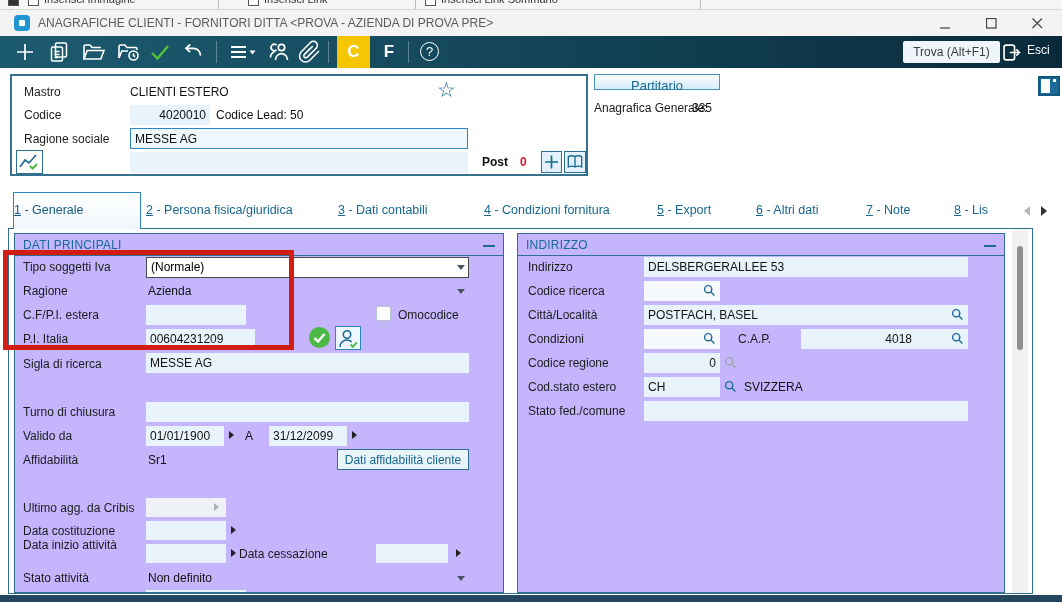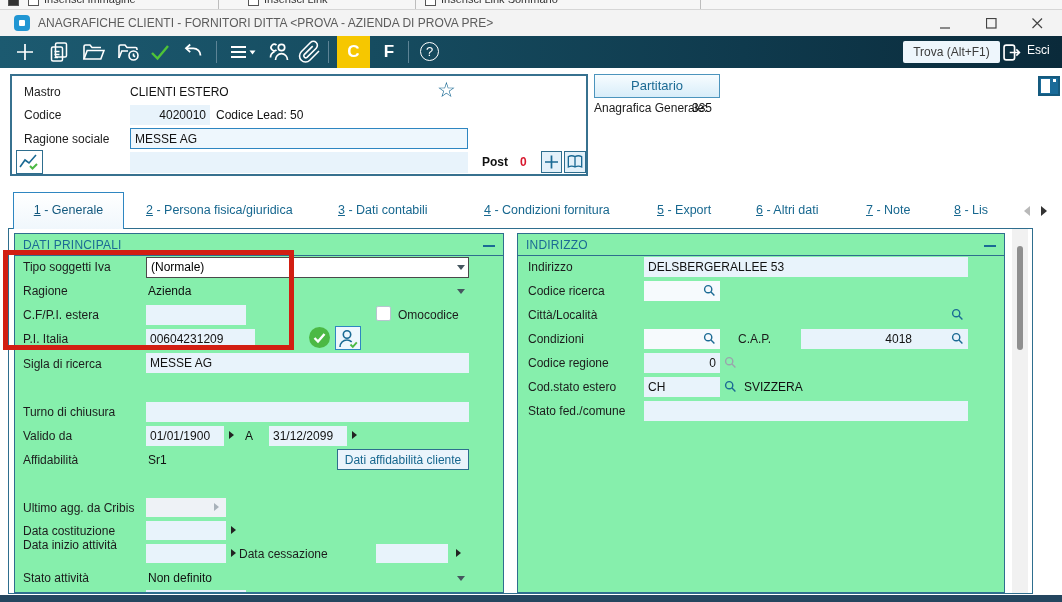--- a/index.html
+++ b/index.html
@@ -31,35 +31,35 @@
 .trova{position:absolute;left:903px;top:5px;width:97px;height:22px;background:#eef6fc;border-radius:2px;
   color:#3c3c3c;font-size:12px;text-align:center;line-height:22px}
 .esci{position:absolute;left:1027px;top:7px;color:#fff;font-size:12px}
 
 .hbox{position:absolute;left:10px;top:74px;width:578px;height:102px;border:2px solid #37718f;background:#fff}
 .lbl{position:absolute;font-size:12px;color:#1c1c1c;white-space:nowrap}
 .val{position:absolute;font-size:12px;color:#111;white-space:nowrap}
 .fld{position:absolute;background:#e8f3fb;height:20px;font-size:12px;color:#111;line-height:20px;padding:0 4px;white-space:nowrap;overflow:hidden}
 .sbtn{position:absolute;background:#e3f1fa;border:1px solid #2e6e8e}
 .star{position:absolute;font-size:21px;color:#1b6a94;line-height:20px}
-.partitario{position:absolute;left:594px;top:74px;width:126px;height:24px;border:1px solid #4c94bd;
+.partitario{position:absolute;left:594px;top:74px;width:126px;height:16px;border:1px solid #4c94bd;
   background:linear-gradient(180deg,#f7fcff,#d8edf9);color:#1b6a94;font-size:13px;text-align:center;line-height:22px}
 .ptoggle{position:absolute;left:1038px;top:76px;width:22px;height:20px;border:2px solid #155a7e;background:#1a6b99}
 .ptoggle i{position:absolute;left:1px;top:1px;width:9px;height:14px;background:#fff}
 .ptoggle b{position:absolute;right:2px;top:1px;width:3px;height:3px;background:#fff}
 
-.tabact{position:absolute;left:13px;top:192px;width:111px;height:37px;border:1px solid #2e86c1;border-bottom:none;
-  background:linear-gradient(180deg,#fff,#f0f7fc);z-index:5;color:#14597e;font-size:12.5px;text-align:center;line-height:34px}
+.tabact{position:absolute;left:13px;top:192px;width:128px;height:37px;border:1px solid #2e86c1;border-bottom:none;
+  background:linear-gradient(180deg,#fff,#f0f7fc);z-index:5;color:#14597e;font-size:12.5px;text-align:left;line-height:34px}
 .tablink{position:absolute;top:203px;font-size:12.5px;color:#17678f;white-space:nowrap}
 .u{text-decoration:underline}
 .tritabL{position:absolute;left:1024px;top:206px;width:0;height:0;border-right:6px solid #b9b9b9;border-top:5px solid transparent;border-bottom:5px solid transparent}
 .tritabR{position:absolute;left:1041px;top:206px;width:0;height:0;border-left:6px solid #333;border-top:5px solid transparent;border-bottom:5px solid transparent}
 
 .content{position:absolute;left:8px;top:228px;width:1025px;height:366px;border:1px solid #2e6e8e;z-index:1}
-.panel{position:absolute;top:233px;height:360px;border:1px solid #2e6e8e;background:#86efac;overflow:hidden;z-index:2}
+.panel{position:absolute;top:233px;height:360px;border:1px solid #2e6e8e;background:#c4b5fd;overflow:hidden;z-index:2}
 .ptitle{position:absolute;left:8px;top:4px;font-size:12px;color:#1b6a94;letter-spacing:.2px}
 .phr{position:absolute;left:0;right:0;top:21px;border-top:1px solid #2e6e8e}
 .pdash{position:absolute;right:8px;top:11px;width:12px;border-top:2px solid #1b6a94}
 .trir{position:absolute;width:0;height:0;border-left:5px solid #222;border-top:4px solid transparent;border-bottom:4px solid transparent}
 .trir.gray{border-left-color:#a8b2ba}
 .dd{position:absolute;width:0;height:0;border-top:5px solid #45565f;border-left:4px solid transparent;border-right:4px solid transparent}
 .cb{position:absolute;width:15px;height:15px;background:#fff;border:1px solid #b7c5cf;border-radius:2px}
 .dropfld{position:absolute;background:#fff;border:1px solid #4a4a4a;height:21px;font-size:12px;line-height:19px;padding:0 4px}
 .litebtn{position:absolute;background:#eaf4fb;border:1px solid #2e6e8e;color:#17678f;font-size:12px;text-align:center}
 .grayfld{background:#eef2f6}
@@ -317,20 +317,21 @@
     <span class="lbl" style="left:10px;top:50px">Codice ricerca</span>
     <span class="fld" style="left:126px;top:47px;width:76px;background:#f6fafd"></span>
     <span class="abs" style="left:185px;top:50px">
       <svg width="13" height="13" viewBox="0 0 13 13">
           <circle cx="5.2" cy="5.2" r="3.6" fill="none" stroke="#1b6a94" stroke-width="1.4"></circle>
           <path d="M8 8l3.4 3.4" stroke="#1b6a94" stroke-width="1.4"></path>
         </svg>
       </span>
 
     <span class="lbl" style="left:10px;top:74px">Città/Località</span>
+    <span class="fld" style="left:126px;top:71px;width:324px">POSTFACH, BASEL</span>
     <span class="abs" style="left:433px;top:74px">
       <svg width="13" height="13" viewBox="0 0 13 13">
           <circle cx="5.2" cy="5.2" r="3.6" fill="none" stroke="#1b6a94" stroke-width="1.4"></circle>
           <path d="M8 8l3.4 3.4" stroke="#1b6a94" stroke-width="1.4"></path>
         </svg>
       </span>
 
     <span class="lbl" style="left:10px;top:98px">Condizioni</span>
     <span class="fld" style="left:126px;top:95px;width:76px;background:#f6fafd"></span>
     <span class="abs" style="left:185px;top:98px">

